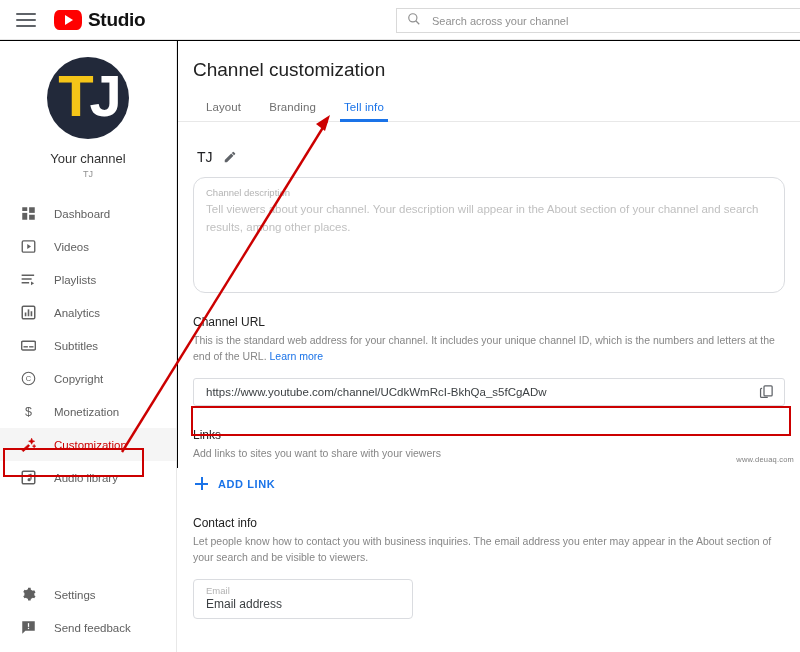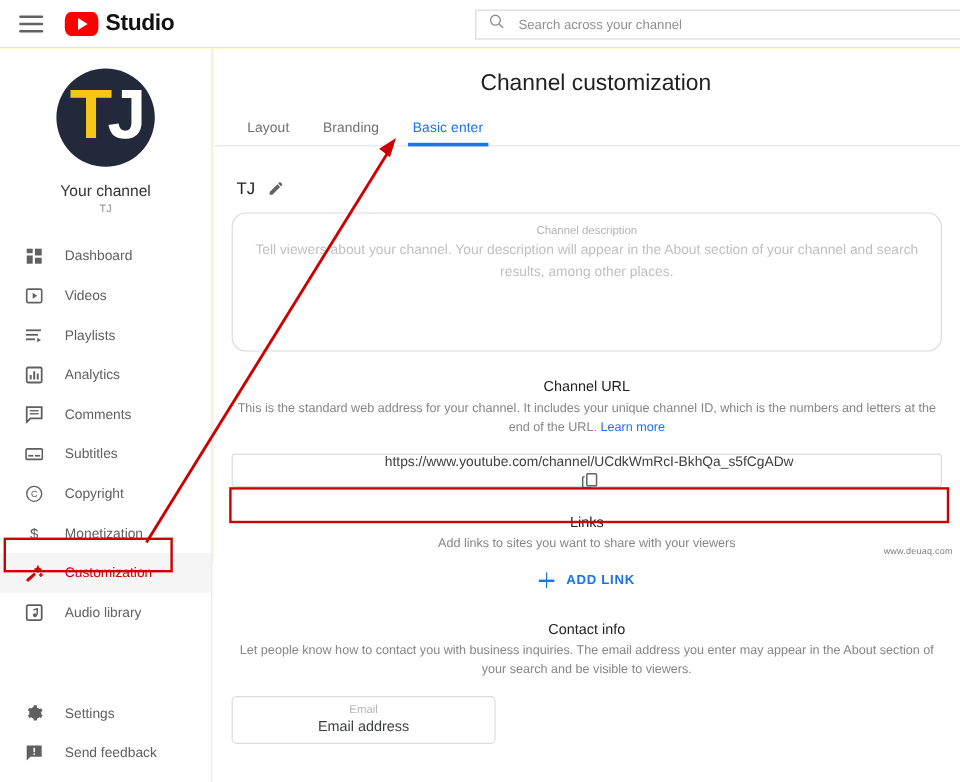--- a/index.html
+++ b/index.html
@@ -2,21 +2,21 @@
 <html><head>
 <meta charset="utf-8">
 <style>
   * { box-sizing: border-box; margin: 0; padding: 0; }
   html, body {
     width: 800px; height: 652px;
     background: #ffffff;
     font-family: "Liberation Sans", sans-serif;
     overflow: hidden;
   }
-  #app { position: relative; width: 800px; height: 468px; background: #fef9c3; text-align: center; }
+  #app { position: relative; width: 800px; height: 468px; background: #000000; }
 
   
   .topbar {
     position: absolute; top: 0; left: 0; width: 800px; height: 40px;
     background: #fff; border-bottom: 1px solid #e5e5e5;
     display: flex; align-items: center;
   }
   .hamburger {
     width: 20px; height: 14px; margin-left: 16px; margin-right: 18px;
     display: flex; flex-direction: column; justify-content: space-between;
@@ -115,21 +115,21 @@
   }
   .plus { position: relative; width: 13px; height: 13px; }
   .plus::before, .plus::after {
     content: ""; position: absolute; background: #1a73e8;
   }
   .plus::before { left: 0; top: 6px; width: 13px; height: 1.6px; }
   .plus::after { top: 0; left: 6px; height: 13px; width: 1.6px; }
 
   .url-field {
     margin-top: 13px; height: 28px; border: 1px solid #dadce0; border-radius: 3px;
-    display: flex; align-items: center; padding: 0 8px 0 12px; cursor: text; flex-direction: column;
+    display: flex; align-items: center; padding: 0 8px 0 12px; cursor: text;
   }
   .url-text { font-size: 11.5px; color: #3c4043; flex: 1; }
   .copy-btn { cursor: pointer; display: flex; align-items: center; padding: 2px; }
 
   .email-field {
     margin-top: 13px; width: 220px; height: 40px; border: 1px solid #dadce0;
     border-radius: 4px; padding: 5px 12px; cursor: text;
   }
   .em-label { font-size: 9.5px; color: #b3b3b3; }
   .em-ph { font-size: 12px; color: #3c4043; margin-top: 1px; }
@@ -224,30 +224,20 @@
           <svg width="15" height="15" viewBox="0 0 24 24">
               <rect x="2" y="2" width="20" height="20" rx="2" fill="none" stroke="#606060" stroke-width="2.4"></rect>
               <rect x="6" y="12" width="2.6" height="6"></rect>
               <rect x="10.7" y="7" width="2.6" height="11"></rect>
               <rect x="15.4" y="10" width="2.6" height="8"></rect>
             </svg>
         </span>
         <span>Analytics</span>
       </div>
 
-      <div class="navitem">
-        <span class="ico">
-          <svg width="15" height="15" viewBox="0 0 24 24">
-              <path d="M2 2h20v15H7l-5 5z" fill="none" stroke="#606060" stroke-width="2.4"></path>
-              <rect x="6" y="6" width="12" height="1.8"></rect>
-              <rect x="6" y="10" width="12" height="1.8"></rect>
-            </svg>
-        </span>
-        <span>Comments</span>
-      </div>
 
       <div class="navitem">
         <span class="ico">
           <svg width="15" height="15" viewBox="0 0 24 24">
               <rect x="1" y="5" width="22" height="14" rx="2" fill="none" stroke="#606060" stroke-width="2.4"></rect>
               <rect x="4" y="13" width="7" height="2.2"></rect>
               <rect x="13" y="13" width="7" height="2.2"></rect>
             </svg>
         </span>
         <span>Subtitles</span>
@@ -317,21 +307,21 @@
       </div>
     </div>
   </div>
 
   <div class="main">
     <h1 class="page-title">Channel customization</h1>
 
     <div class="tabs">
       <div class="tab">Layout</div>
       <div class="tab">Branding</div>
-      <div class="tab active">Basic enter</div>
+      <div class="tab active">Tell info</div>
     </div>
 
     <div class="content">
 
       
       <div class="name-row">
         <span class="name-val">TJ</span>
         <span style="cursor:pointer;display:flex">
           <svg width="14" height="14" viewBox="0 0 24 24" fill="#5f6368">
               <path d="M3 17.2V21h3.8L17.9 9.9l-3.8-3.8L3 17.2zM20.7 7.1a1 1 0 000-1.4l-2.4-2.4a1 1 0 00-1.4 0l-1.8 1.8 3.8 3.8 1.8-1.8z"></path>

